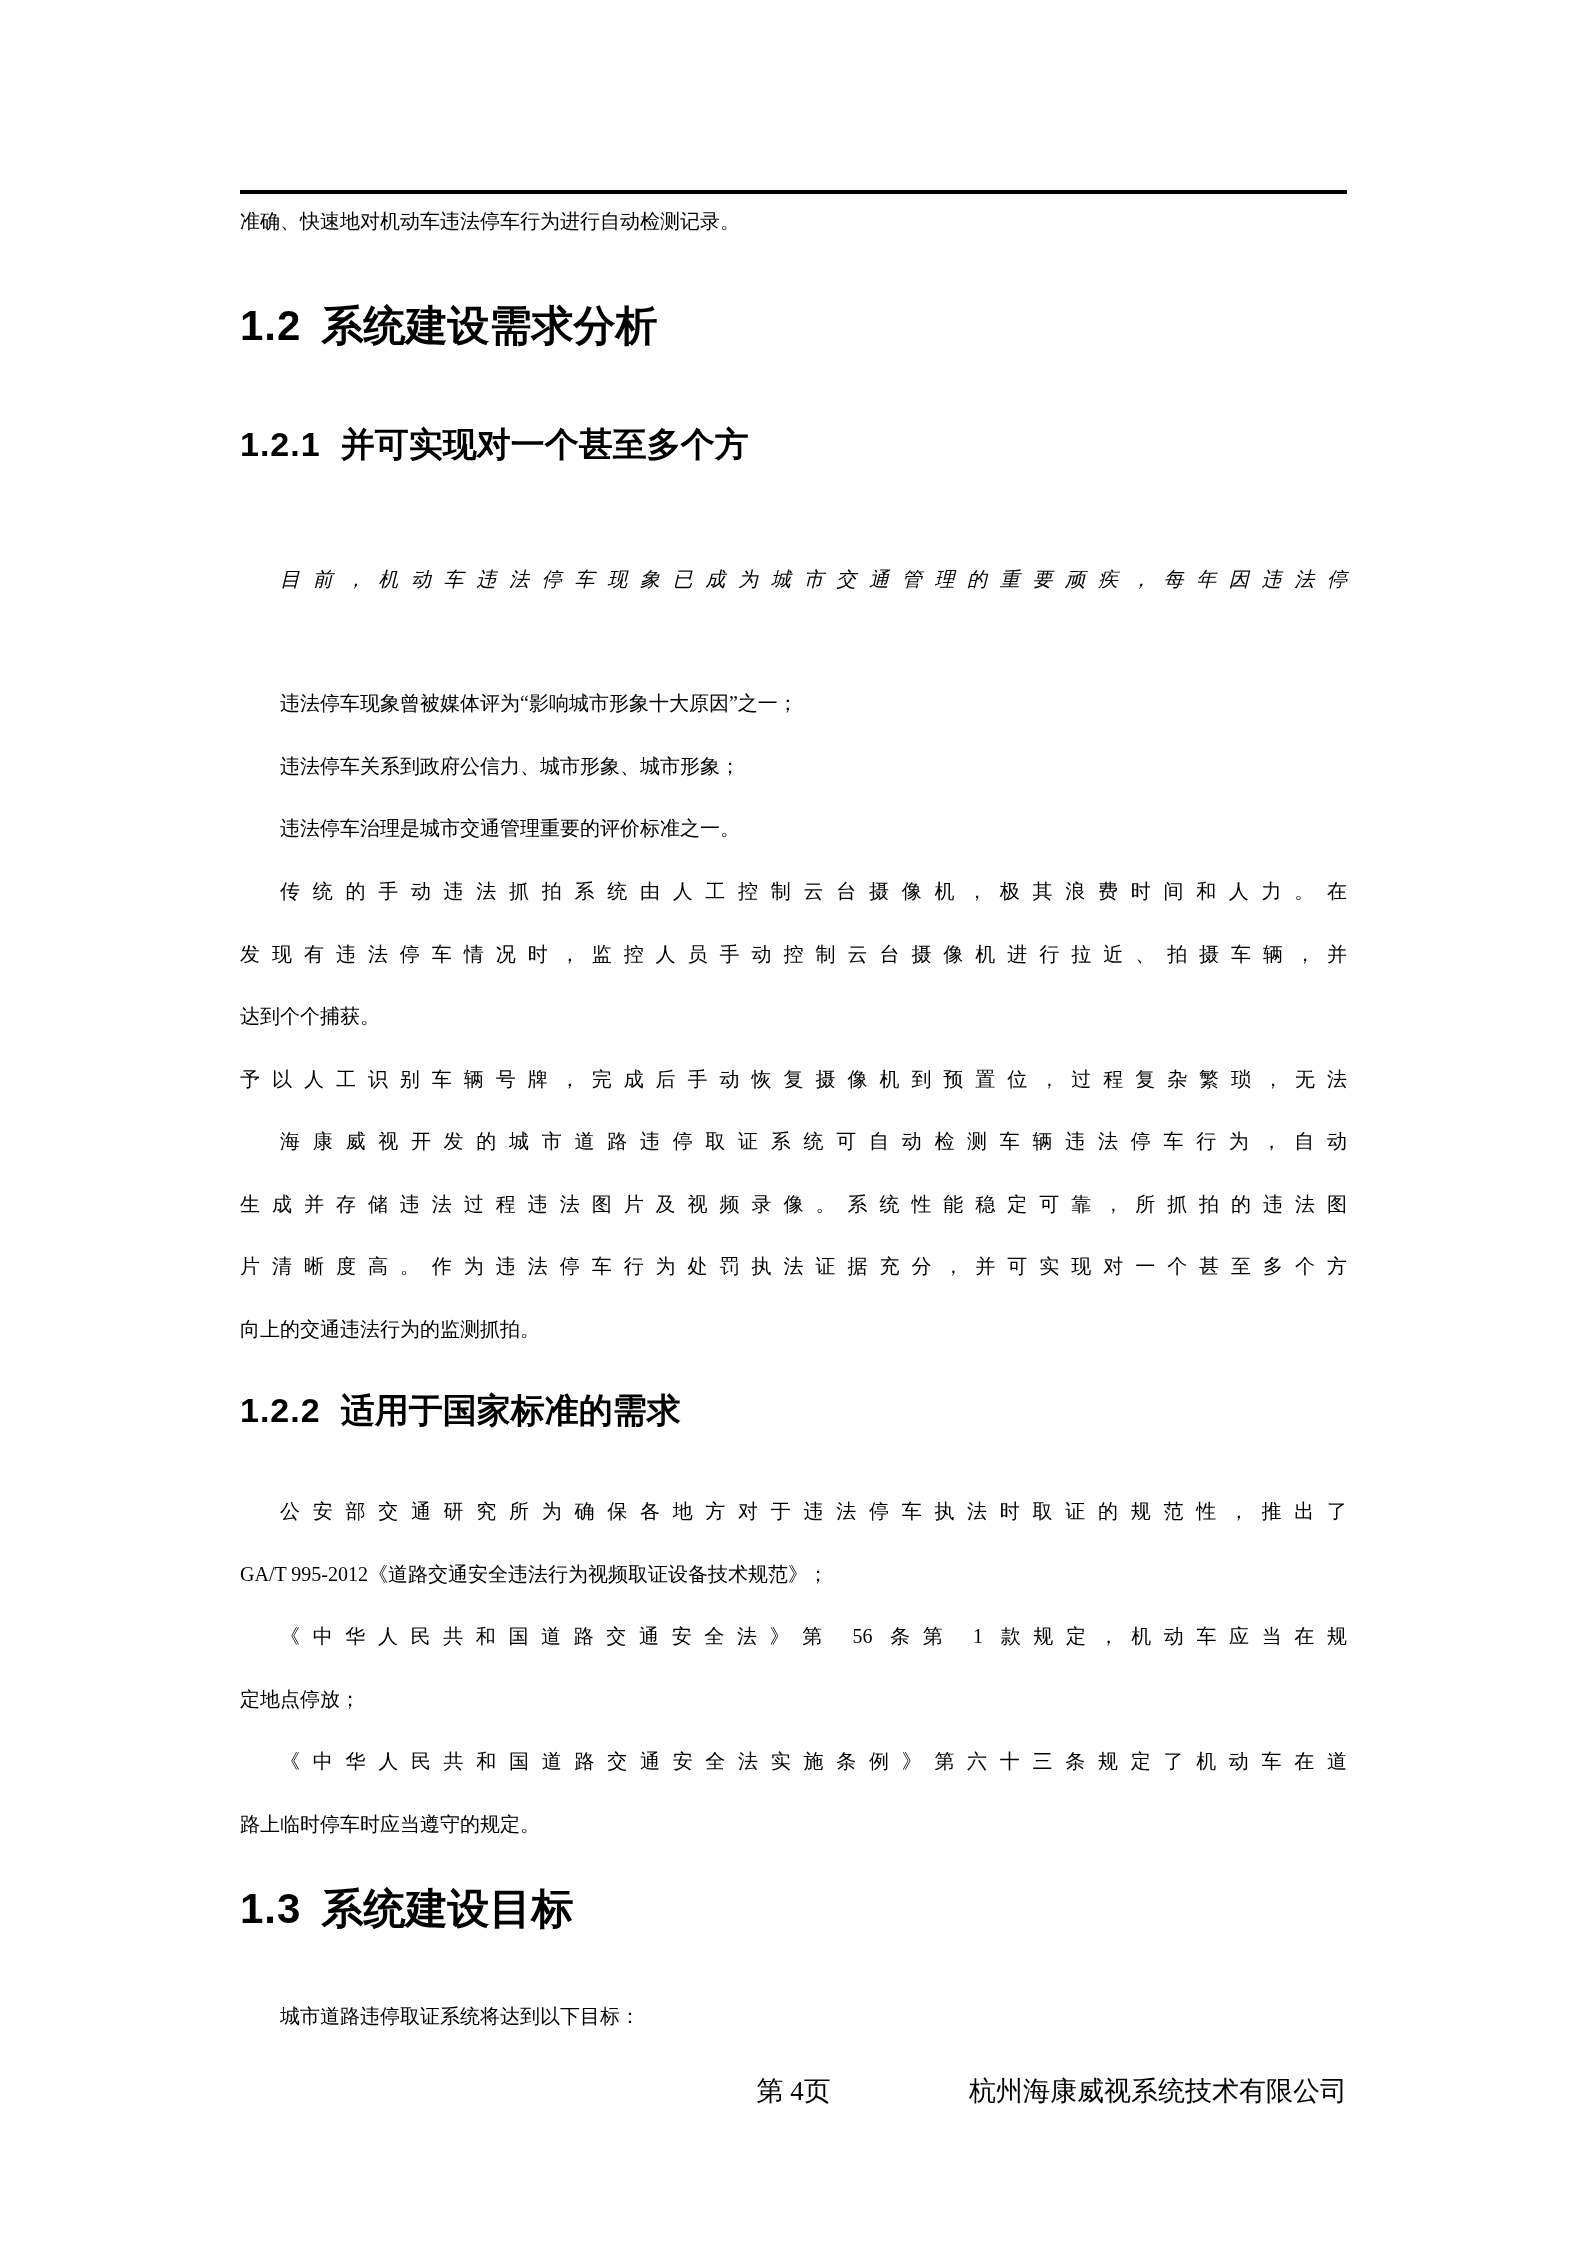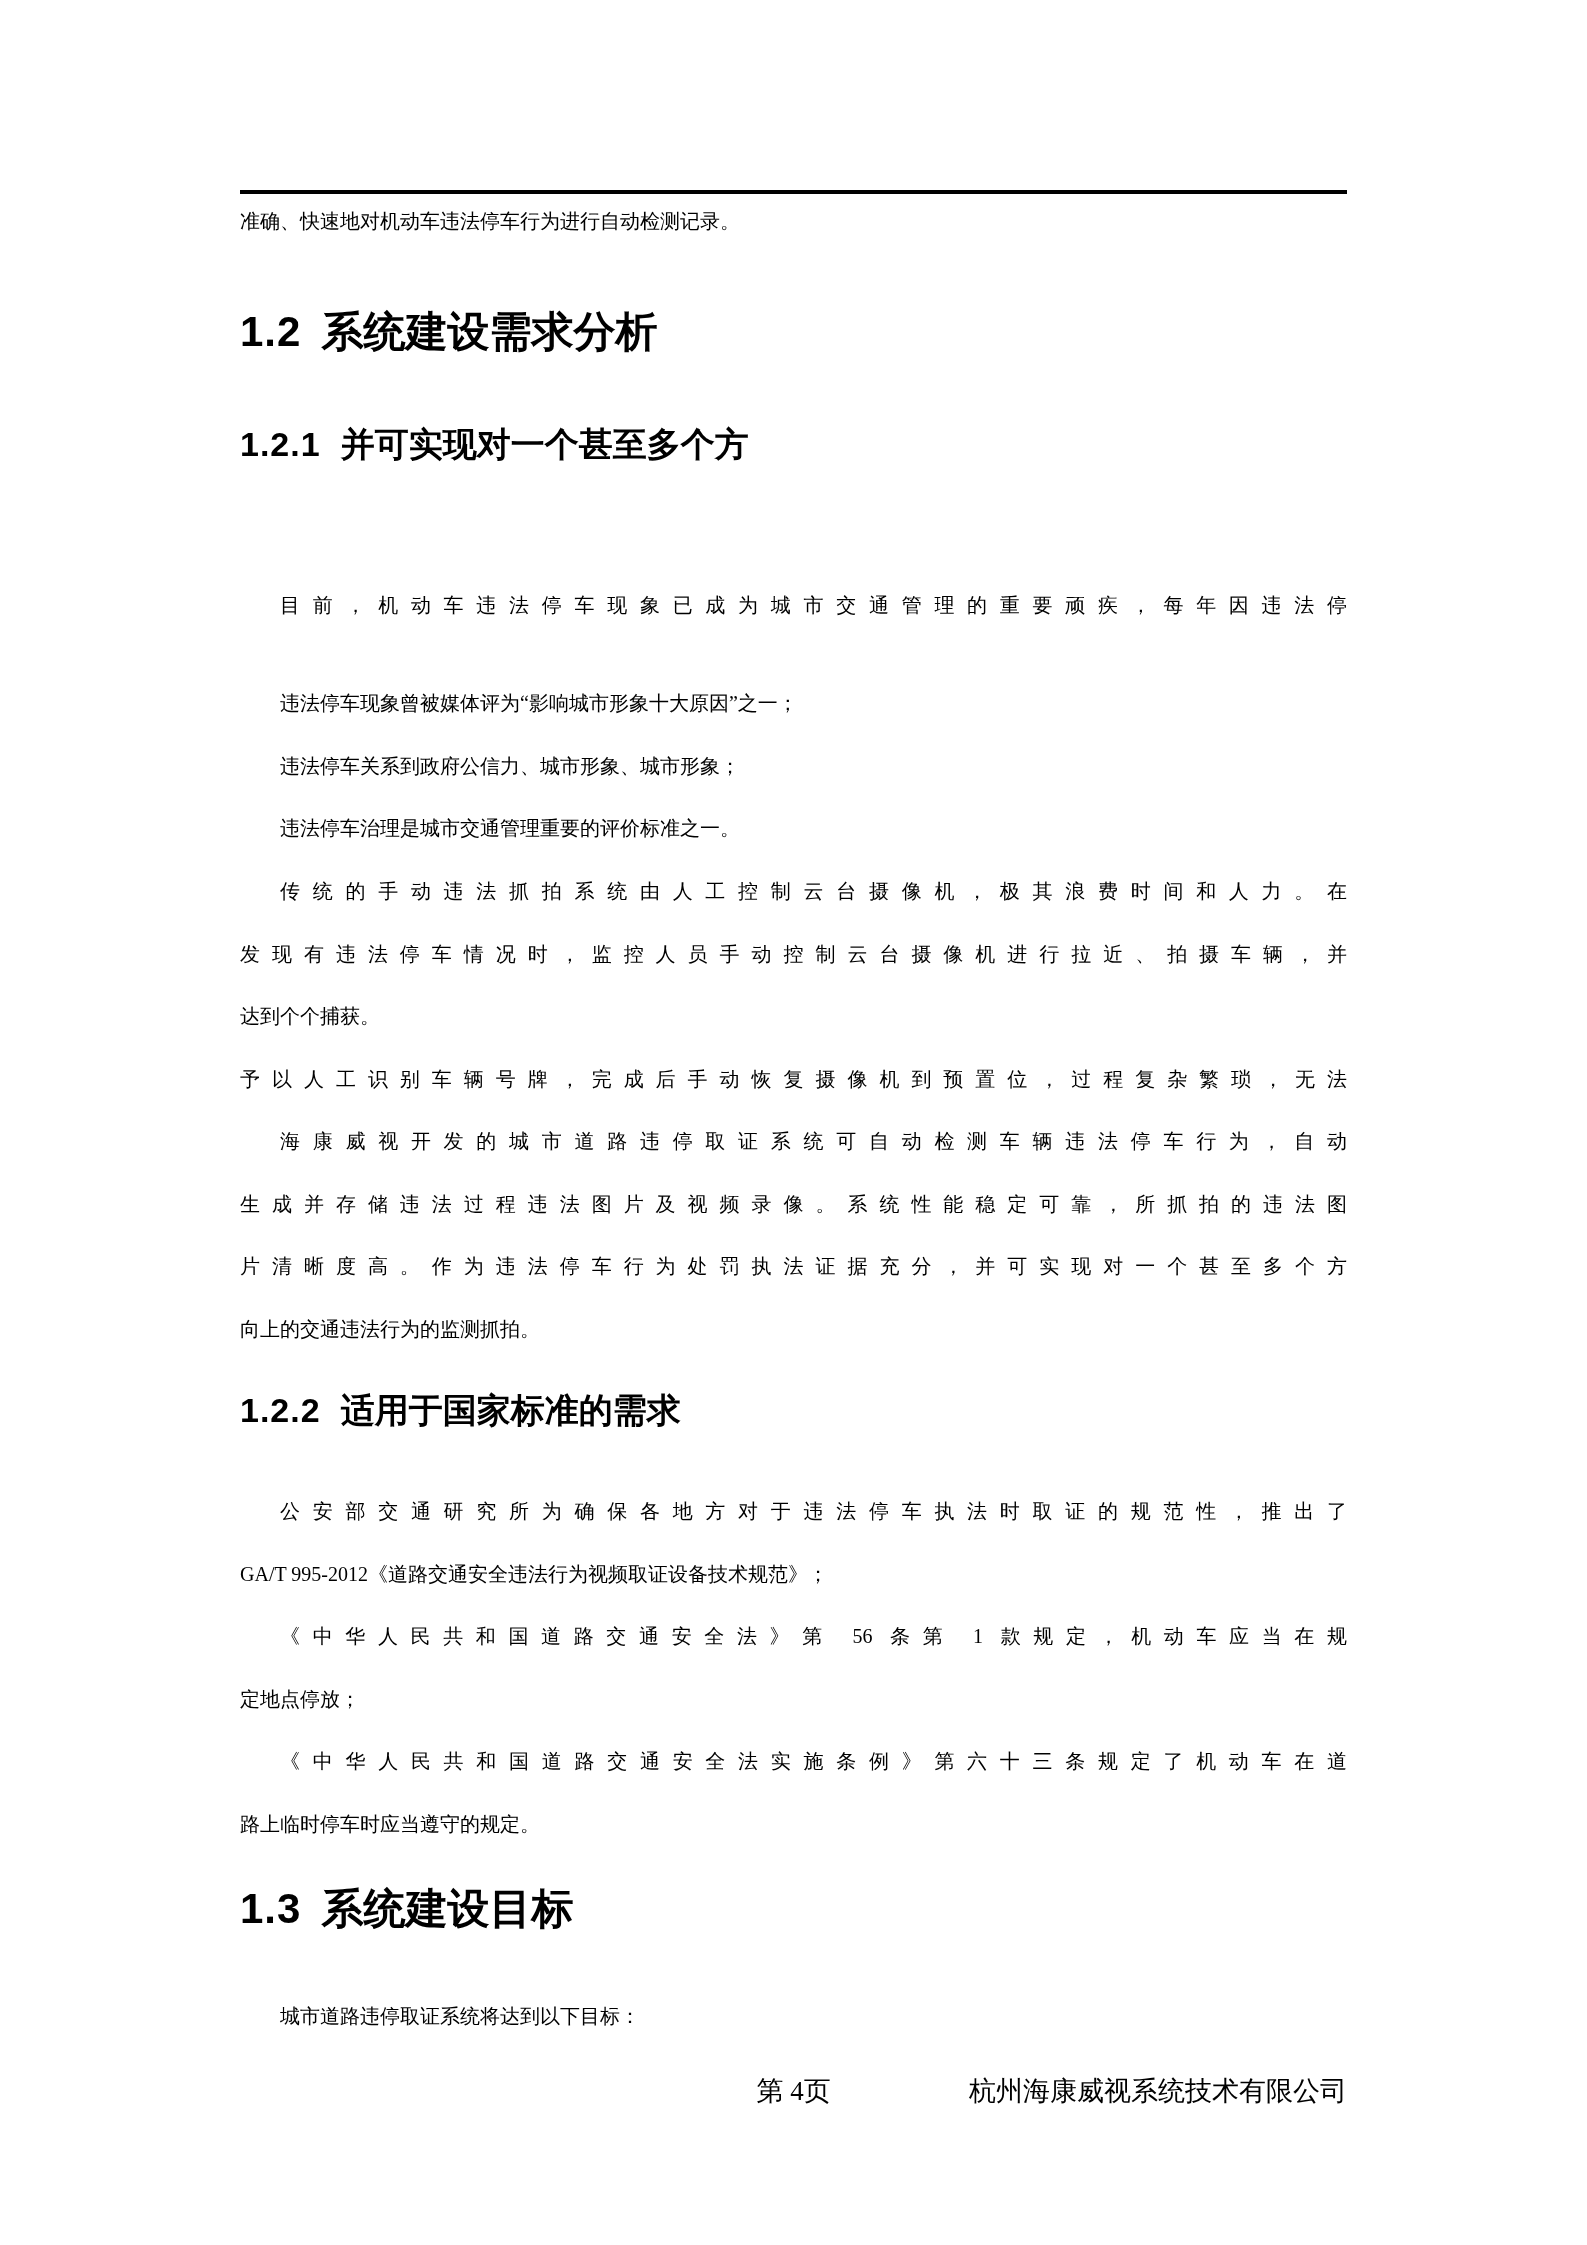--- a/index.html
+++ b/index.html
@@ -29,23 +29,23 @@
   }
   .hd{
     font-family:"Liberation Sans","DejaVu Sans",sans-serif;
     font-weight:700;
     white-space:nowrap;
   }
   .h2{font-size:42px;line-height:60px;}
   .h3{font-size:34px;line-height:56px;}
   .hd .num{margin-right:20px;letter-spacing:1px;}
   .b-intro{top:190px;}
-  .b-s12{top:296px;margin-top:6px;}
+  .b-s12{top:296px;}
   .b-s121{top:416px;}
-  .b-p1{top:574px;}
+  .b-p1{top:548px;font-style:italic;}
   .b-p2{top:672px;}
   .b-p3{top:735px;}
   .b-p4{top:797px;}
   .b-p5{top:860px;}
   .b-p6{top:1110px;}
   .b-s122{top:1382px;}
   .b-p7{top:1480px;}
   .b-p8{top:1605px;}
   .b-p9{top:1730px;}
   .b-s13{top:1879px;}

